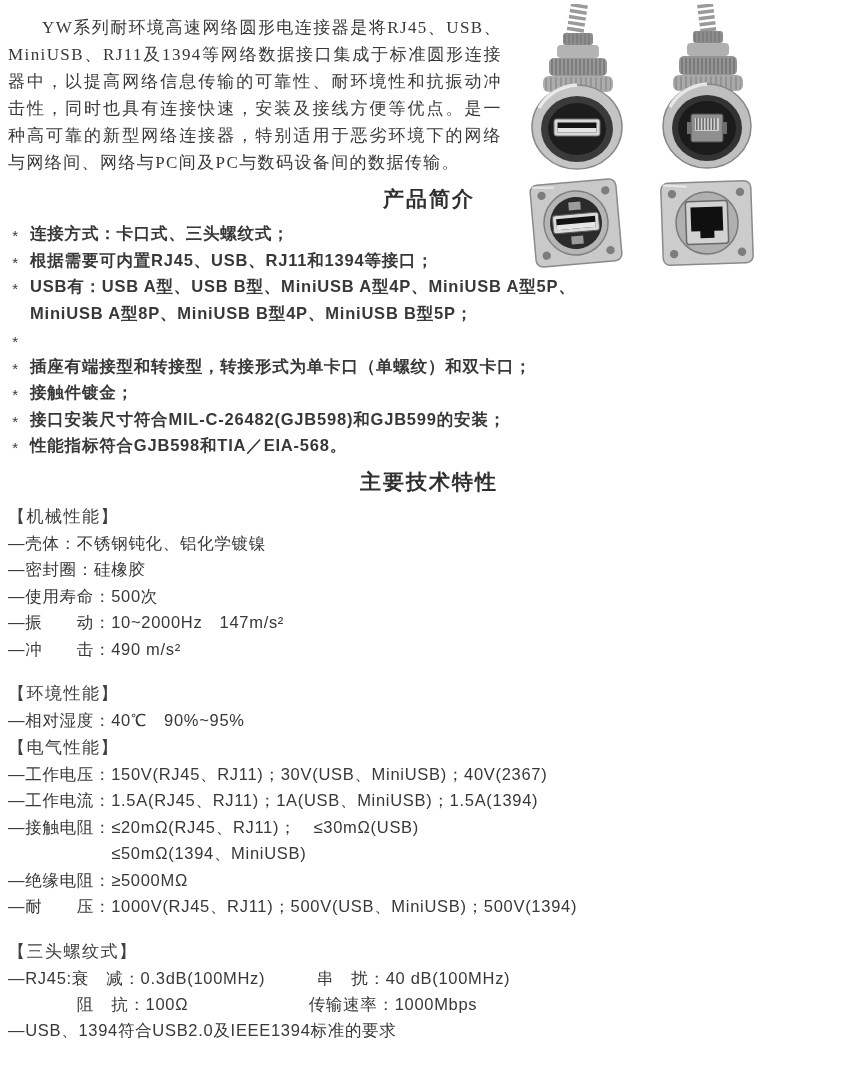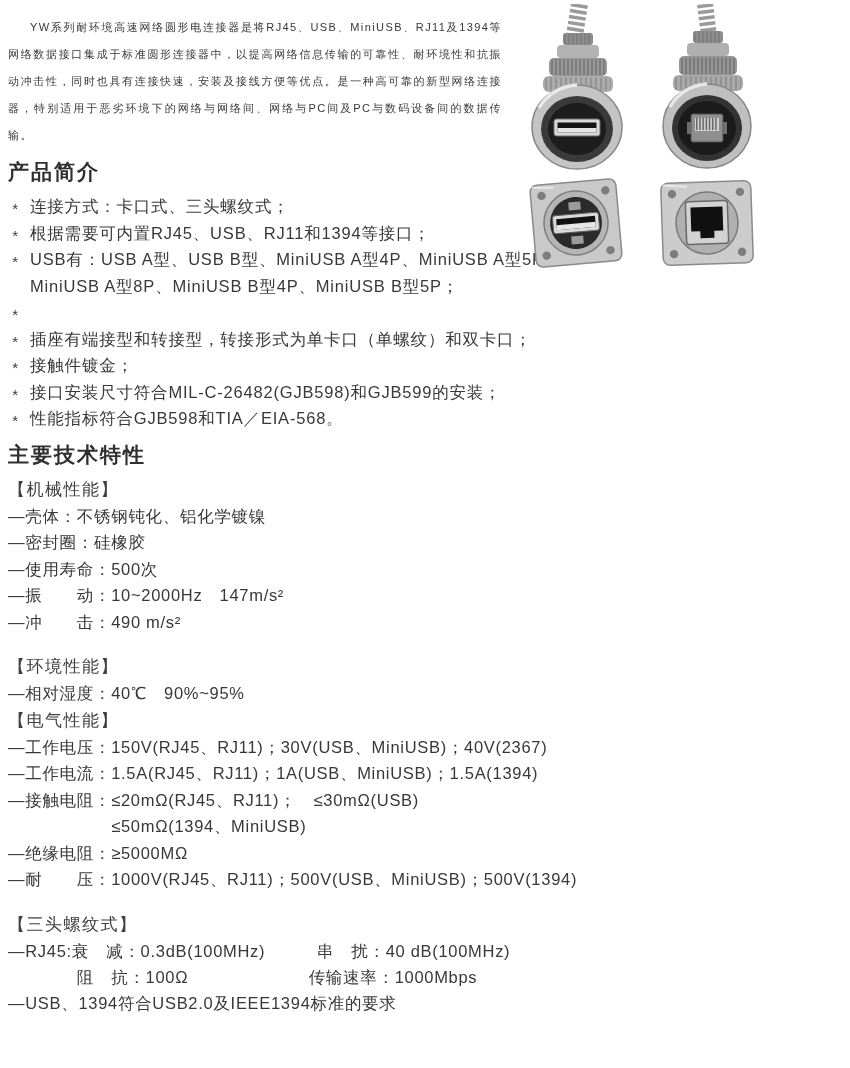--- a/index.html
+++ b/index.html
@@ -12,25 +12,26 @@
     position: relative;
     font-family: "Liberation Sans", sans-serif;
     color: #383838;
   }
   .page { padding: 12px 0 0 8px; }
 
   
   .intro {
     width: 494px;
     margin: 2px 0 0 0;
-    font-size: 11px;
+    font-size: 17px;
     line-height: 27px;
     letter-spacing: 1.4px;
     text-indent: 2em;
     text-align: justify;
+    font-family: Liberation Serif, serif;
   }
 
   
   .photos {
     position: absolute;
     left: 510px; top: 4px;
     width: 262px;
     display: grid;
     grid-template-columns: 131px 131px;
     grid-template-rows: 172px 96px;
@@ -39,38 +40,39 @@
   }
   .photos figure { margin: 0; }
 
   
   .sec-title {
     margin: 9px 0 7px 0;
     font-size: 21px;
     font-weight: bold;
     letter-spacing: 2px;
     color: #2f2f2f;
+    text-align: center;
   }
 
   
   .bullets { list-style: none; margin: 0; padding: 0; }
   .bullets li {
     display: flex;
     font-size: 16.5px;
     line-height: 26.5px;
     letter-spacing: 0.8px;
   }
   .bullets .mark {
     flex: 0 0 15px;
     margin-right: 7px;
     text-align: center;
     font-size: 15px;
     transform: translateY(3px);
   }
-  .bullets .bt { white-space: pre-wrap; }
+  .bullets .bt { white-space: pre-wrap; font-weight: bold; }
 
   
   .group { margin-bottom: 0; }
   .group.gap { margin-top: 18px; }
   .ghead {
     font-size: 17px;
     line-height: 27px;
     letter-spacing: 1.5px;
     color: #404040;
   }

